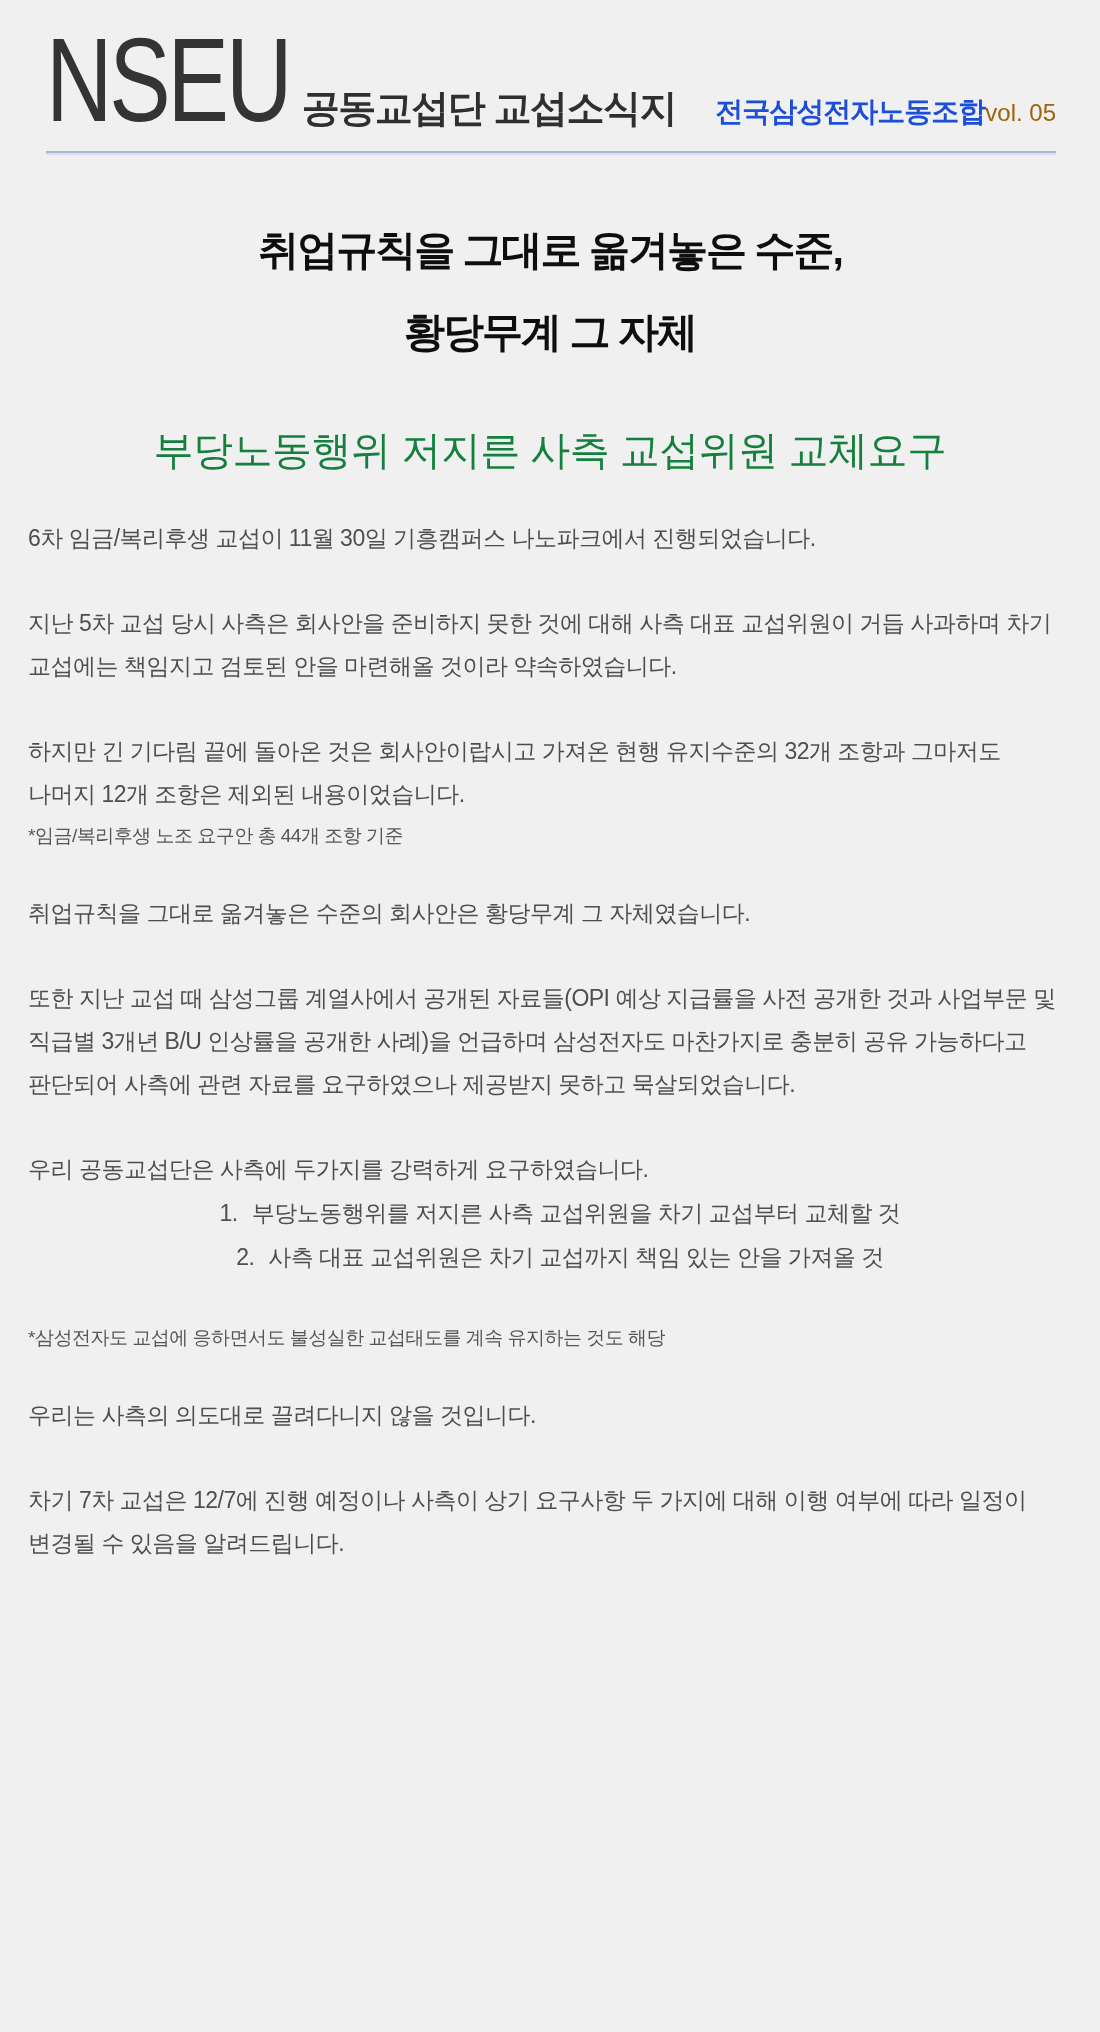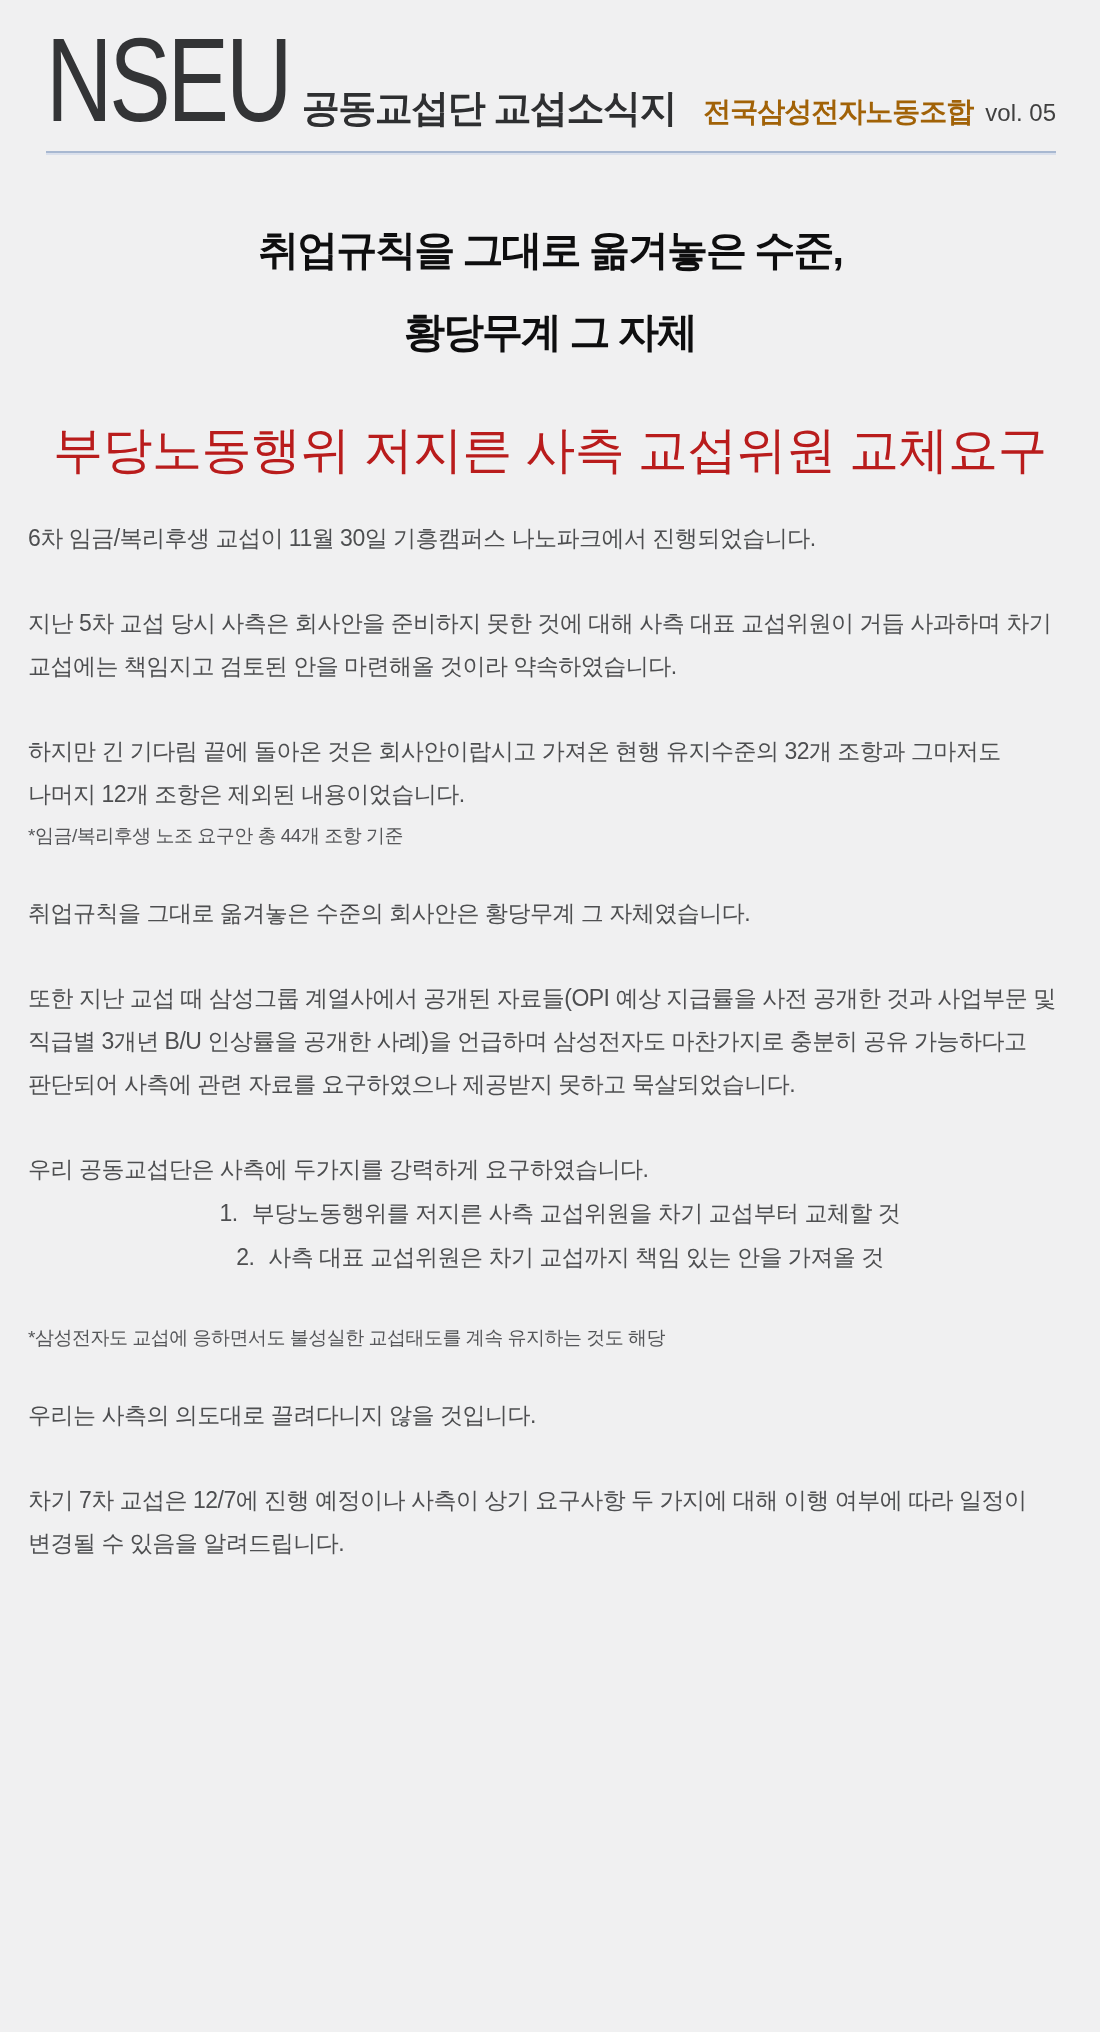--- a/index.html
+++ b/index.html
@@ -37,28 +37,28 @@
     font-weight: 700;
     letter-spacing: -1.5px;
     color: #2e2f31;
     margin-left: 10px;
   }
   .mast-right { margin-left: auto; display: flex; align-items: baseline; }
   .org {
     font-size: 28px;
     font-weight: 600;
     letter-spacing: -1px;
-    color: #a16207;
+    color: #1d4ed8;
     text-align: right;
   }
   .volume {
     font-size: 24px;
     font-weight: 400;
-    color: #404040;
-    margin-left: 12px;
+    color: #a16207;
+    margin-left: 0;
   }
   .rule {
     height: 2px;
     margin: 16px 44px 0 46px;
     background: #a8b8d1;
     box-shadow: 0 2px 0 rgba(200, 212, 232, 0.55);
   }
   
   .headline {
     margin-top: 56px;
@@ -68,25 +68,25 @@
   .title {
     white-space: pre-line;
     font-size: 41px;
     line-height: 82px;
     font-weight: 800;
     letter-spacing: -2px;
     color: #0e0e0f;
   }
   .subtitle {
     margin-top: 50px;
-    font-size: 50px;
+    font-size: 40px;
     line-height: 54px;
     font-weight: 400;
     letter-spacing: -0.5px;
-    color: #b91c1c;
+    color: #15803d;
   }
   
   .article {
     margin-top: 40px;
     padding: 0 28px;
     color: #4d4e50;
     font-size: 23px;
     letter-spacing: -0.5px;
   }
   .article p.body-text {

